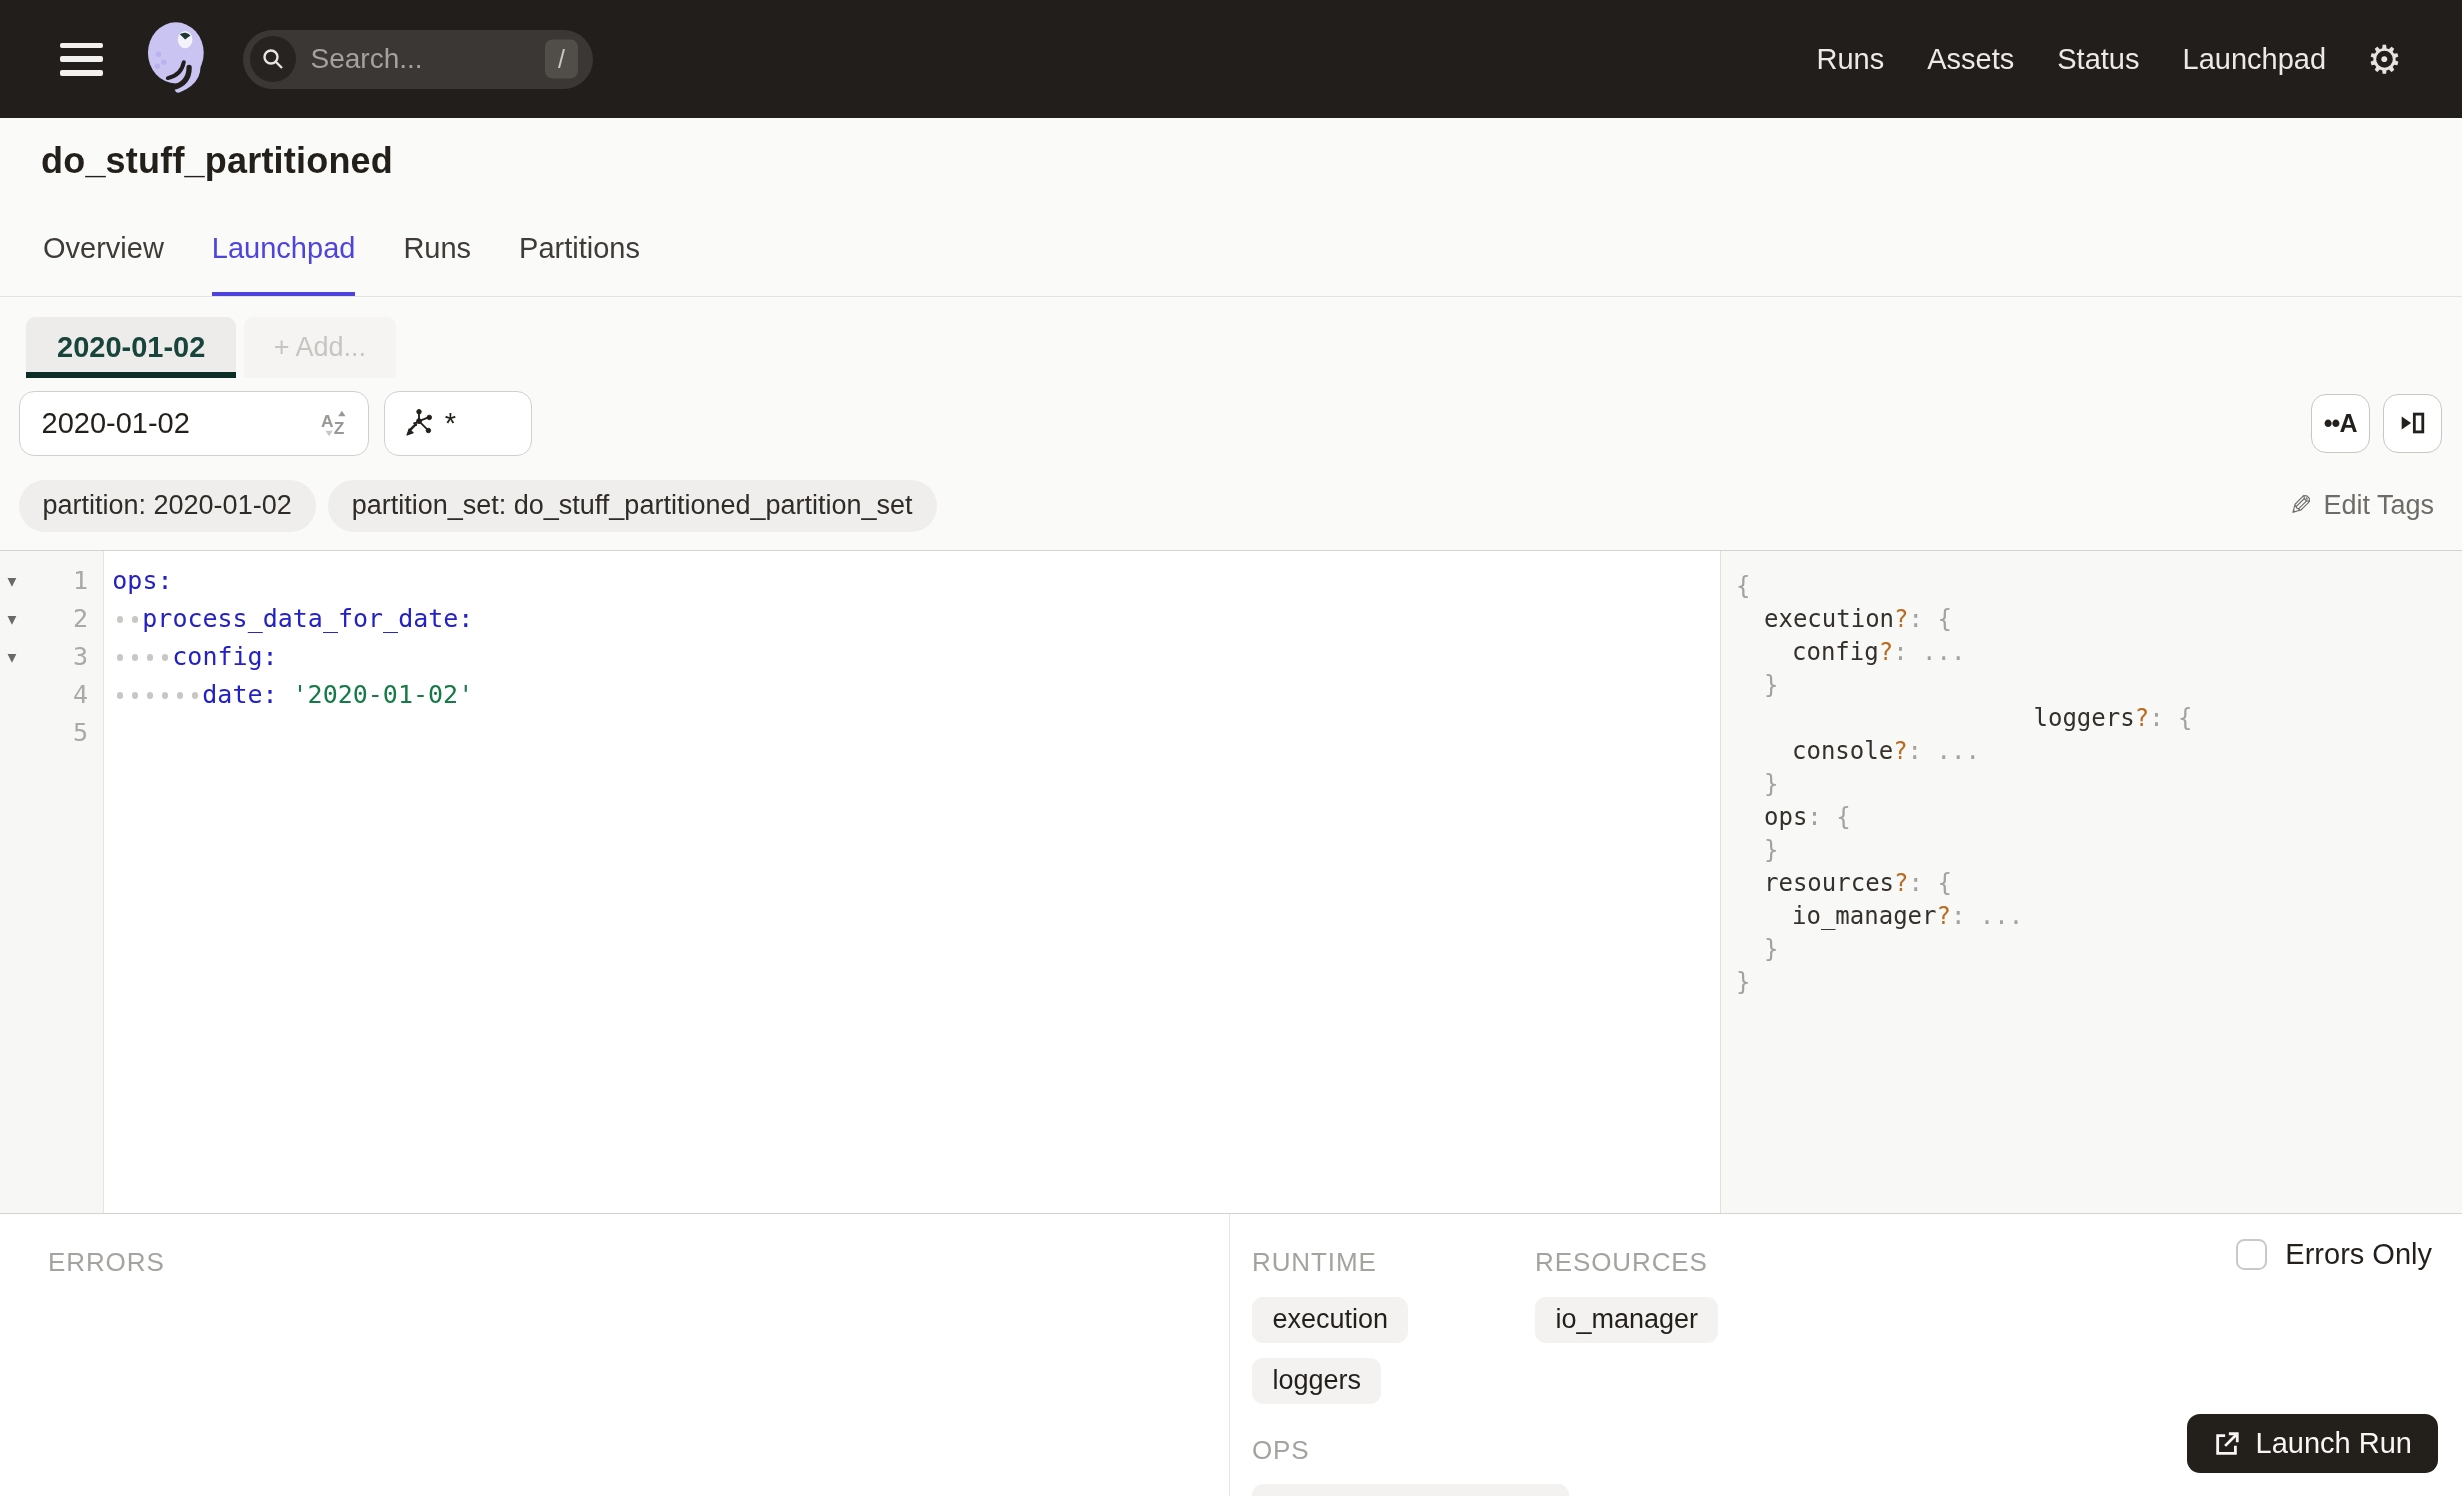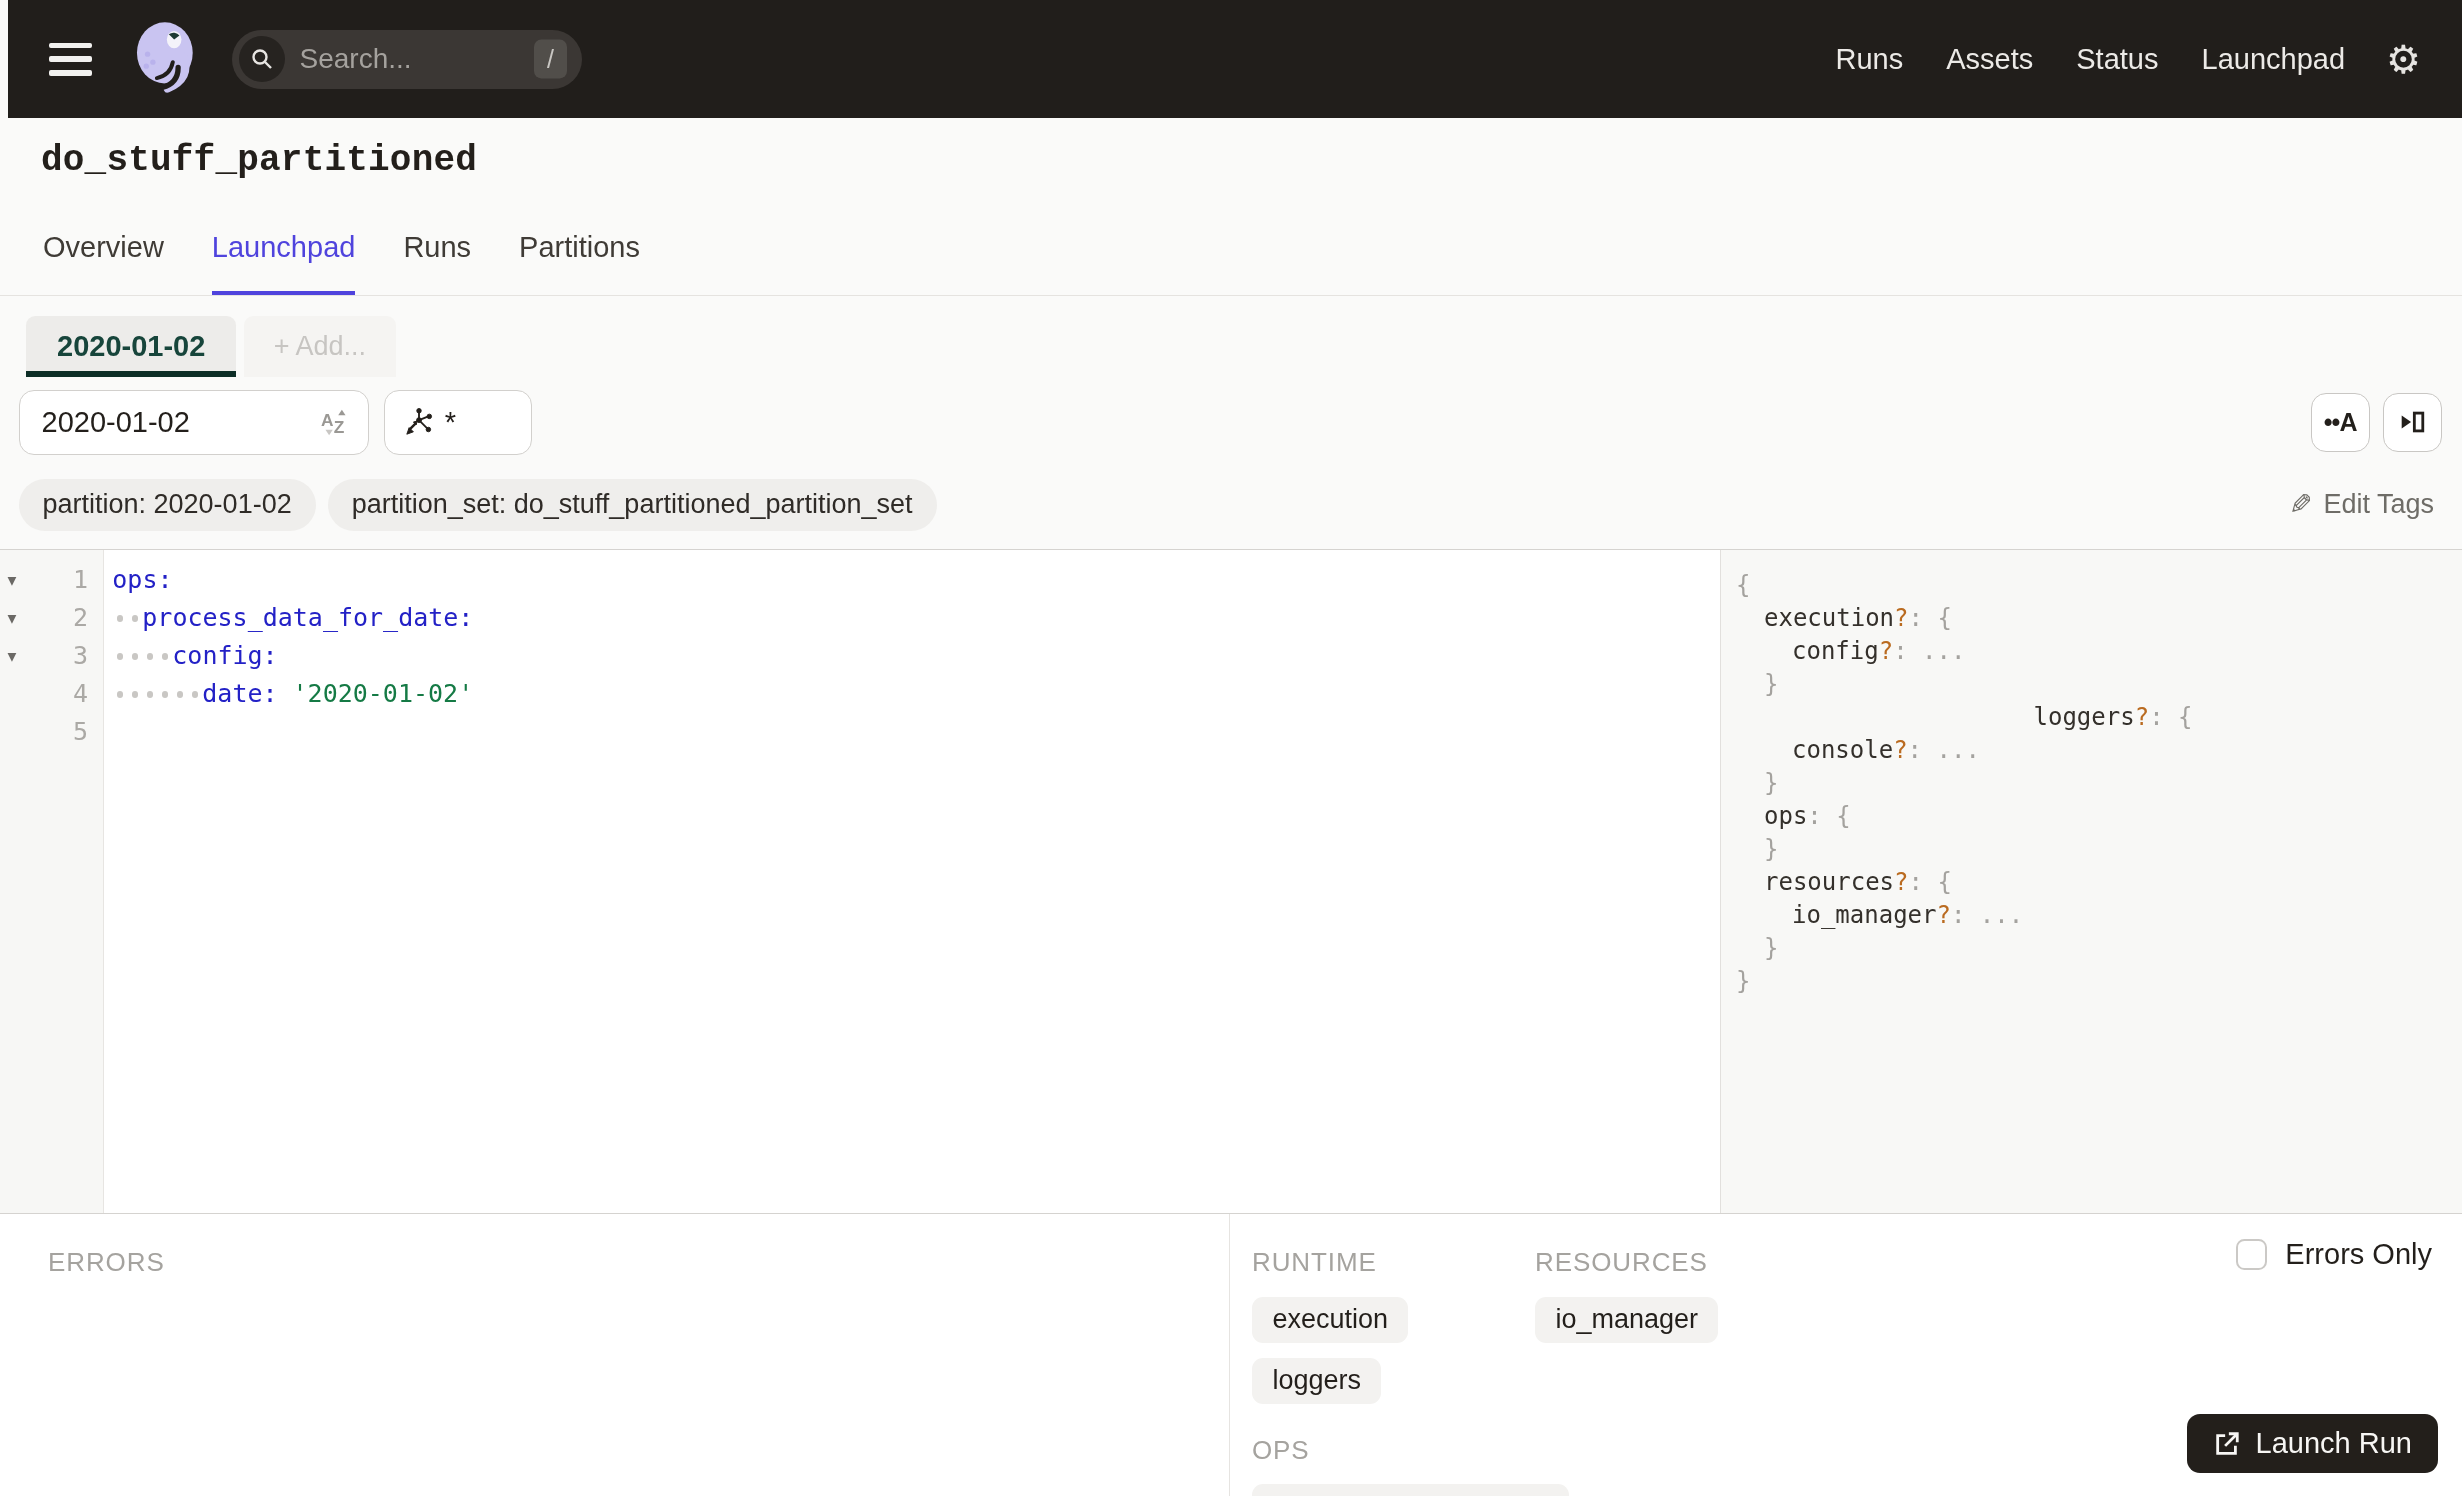--- a/index.html
+++ b/index.html
@@ -6,38 +6,38 @@
     --accent:#4F43DD; --link-blue:#2E2BC0; --key-blue:#2321C6; --string-green:#157A45;
     --optional-orange:#BA6B20; --navbar-bg:#211E1B; --partition-green:#17453B;
   }
   *{margin:0;padding:0;box-sizing:border-box;}
   html,body{width:2462px;height:1497px;overflow:hidden;}
   body{font-family:"Liberation Sans",sans-serif;background:#FAFAF9;color:#231F1B;}
   .glyph{font-family:"DejaVu Sans",sans-serif;}
   .page{width:2462px;height:1497px;display:flex;flex-direction:column;}
 
   
-  .navbar{height:118px;flex:none;background:var(--navbar-bg);display:flex;align-items:center;padding:0 41px;margin-left:8px;}
+  .navbar{height:118px;flex:none;background:var(--navbar-bg);display:flex;align-items:center;padding:0 60px;}
   .hamburger{width:43px;height:33px;display:flex;flex-direction:column;justify-content:space-between;cursor:pointer;margin-right:33px;}
   .hamburger span{display:block;height:5.6px;background:#F2F1EF;border-radius:1.9px;}
   .logo{width:85px;height:85px;margin-right:22px;}
   .search-pill{width:350px;height:59px;border-radius:30px;background:#3B3734;display:flex;align-items:center;position:relative;padding-left:6.5px;}
   .search-circle{width:46px;height:46px;border-radius:50%;background:#262320;display:flex;align-items:center;justify-content:center;flex:none;}
   .search-pill input{background:transparent;border:none;outline:none;color:#E8E6E3;font-size:28px;font-family:"Liberation Sans",sans-serif;width:204px;margin-left:15px;}
   .search-pill input::placeholder{color:#A5A29E;}
   .slash-badge{position:absolute;right:15px;top:50%;transform:translateY(-50%);width:33px;height:39px;background:#514E4A;border-radius:7.4px;color:#C9C7C3;font-size:25px;display:flex;align-items:center;justify-content:center;}
   .nav-spacer{flex:1;}
   .nav-links{display:flex;align-items:center;gap:43px;}
   .nav-link{color:#ECEAE7;font-size:29px;font-weight:500;text-decoration:none;cursor:pointer;}
   .gear{font-size:39px;color:#E6E4E1;margin-left:41px;cursor:pointer;line-height:1;}
 
   
   .header{padding:22px 41px 0 41px;flex:none;}
   .title-row{display:flex;align-items:center;gap:24px;}
-  .page-title{font-size:36px;font-weight:700;letter-spacing:0.2px;font-family:Liberation Mono, monospace;}
+  .page-title{font-size:36px;font-weight:700;letter-spacing:0.2px;}
   .job-badge{height:57px;border-radius:15px;background:#EFEEEC;display:inline-flex;align-items:center;gap:12px;padding:0 20.4px;font-size:27px;}
   .job-badge .sitemap{flex:none;display:flex;}
   .job-link{color:var(--link-blue);cursor:pointer;}
   .refresh{color:#8B8986;font-size:30px;margin-left:3.7px;cursor:pointer;line-height:1;}
 
   
   .tabs{display:flex;gap:48px;padding:0 0 0 43px;margin-top:50px;border-bottom:0.9px solid #E5E3E0;flex:none;}
   .tab{font-size:29px;color:#3F3B36;padding-bottom:30.5px;position:relative;cursor:pointer;}
   .tab.active{color:var(--accent);font-weight:500;}
   .tab.active::after{content:"";position:absolute;left:0;right:0;bottom:-0.9px;height:4.6px;background:var(--accent);}

